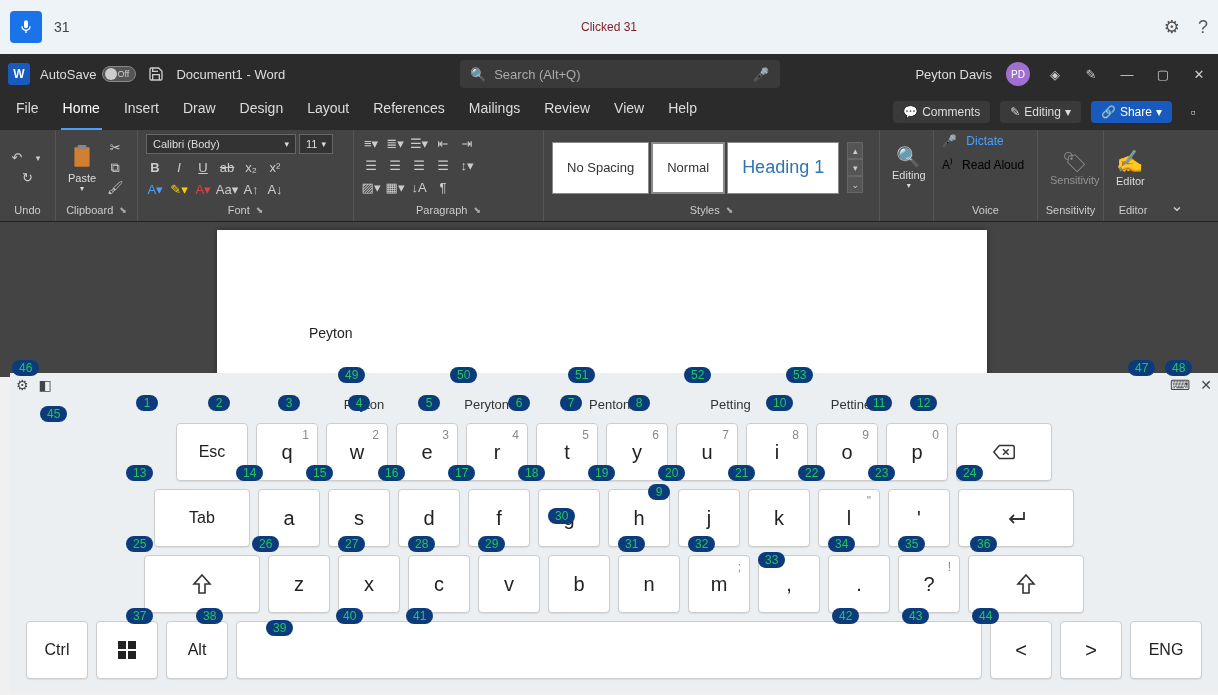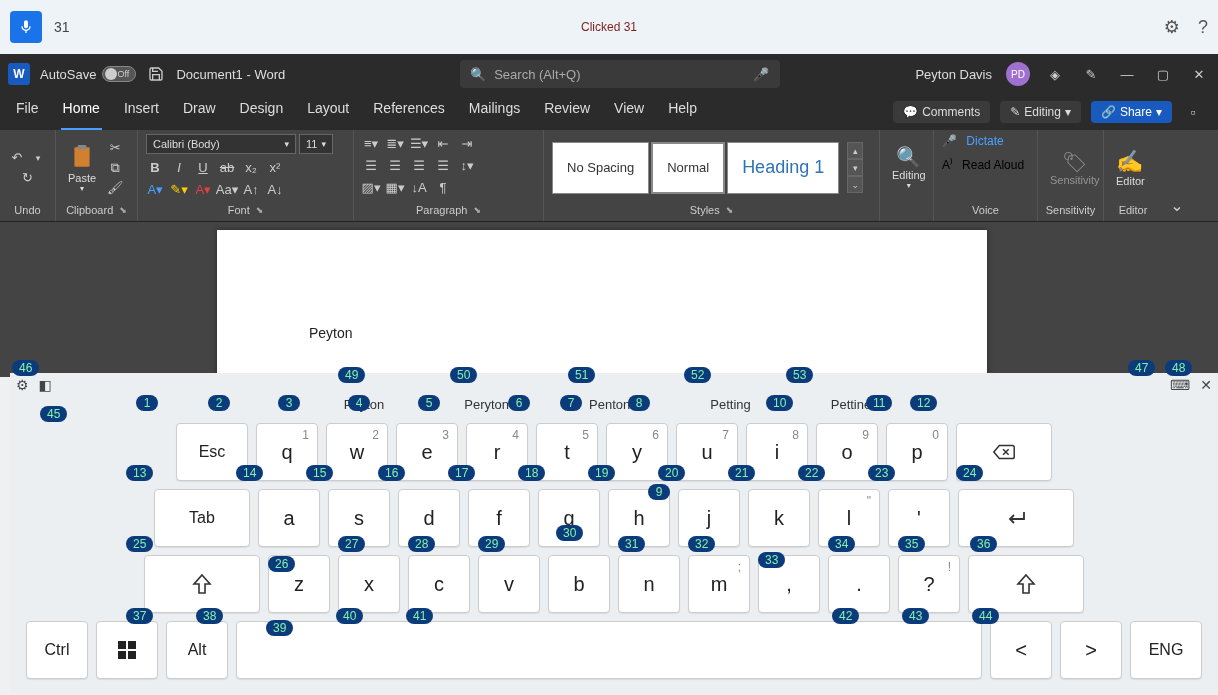--- a/index.html
+++ b/index.html
@@ -235,21 +235,21 @@
   .key.std { width: 62px; }
   .key.wide2 { width: 96px; }
   .key.wide3 { width: 116px; }
   .key.space { flex:1; min-width:350px; }
   .key.small-txt { font-size: 16px; }
 
   
   .badge {
     position:absolute;
     background:#0b3b7a;
-    color:#86efac;
+    color:#22c55e;
     border-radius: 10px;
     font-size: 12px;
     padding: 1px 7px;
     min-width: 22px;
     text-align:center;
     z-index: 100;
     font-weight: 500;
   }
 
   svg { display:block; }
@@ -668,25 +668,25 @@
     <div class="badge" style="left: 378px; top: 465px;">16</div>
     <div class="badge" style="left: 448px; top: 465px;">17</div>
     <div class="badge" style="left: 518px; top: 465px;">18</div>
     <div class="badge" style="left: 588px; top: 465px;">19</div>
     <div class="badge" style="left: 658px; top: 465px;">20</div>
     <div class="badge" style="left: 728px; top: 465px;">21</div>
     <div class="badge" style="left: 798px; top: 465px;">22</div>
     <div class="badge" style="left: 868px; top: 465px;">23</div>
     <div class="badge" style="left: 956px; top: 465px;">24</div>
     <div class="badge" style="left: 126px; top: 536px;">25</div>
-    <div class="badge" style="left: 268px; top: 536px; margin-top: 20px;">26</div>
+    <div class="badge" style="left: 252px; top: 536px;">26</div>
     <div class="badge" style="left: 338px; top: 536px;">27</div>
     <div class="badge" style="left: 408px; top: 536px;">28</div>
     <div class="badge" style="left: 478px; top: 536px;">29</div>
-    <div class="badge" style="left: 548px; top: 525px; margin-left: 8px;">30</div>
+    <div class="badge" style="left: 548px; top: 508px;">30</div>
     <div class="badge" style="left: 618px; top: 536px;">31</div>
     <div class="badge" style="left: 688px; top: 536px;">32</div>
     <div class="badge" style="left: 758px; top: 536px; margin-top: 16px;">33</div>
     <div class="badge" style="left: 828px; top: 536px;">34</div>
     <div class="badge" style="left: 898px; top: 536px;">35</div>
     <div class="badge" style="left: 970px; top: 536px;">36</div>
     <div class="badge" style="left: 126px; top: 608px;">37</div>
     <div class="badge" style="left: 196px; top: 608px;">38</div>
     <div class="badge" style="left: 266px; top: 620px;">39</div>
     <div class="badge" style="left: 336px; top: 608px;">40</div>

